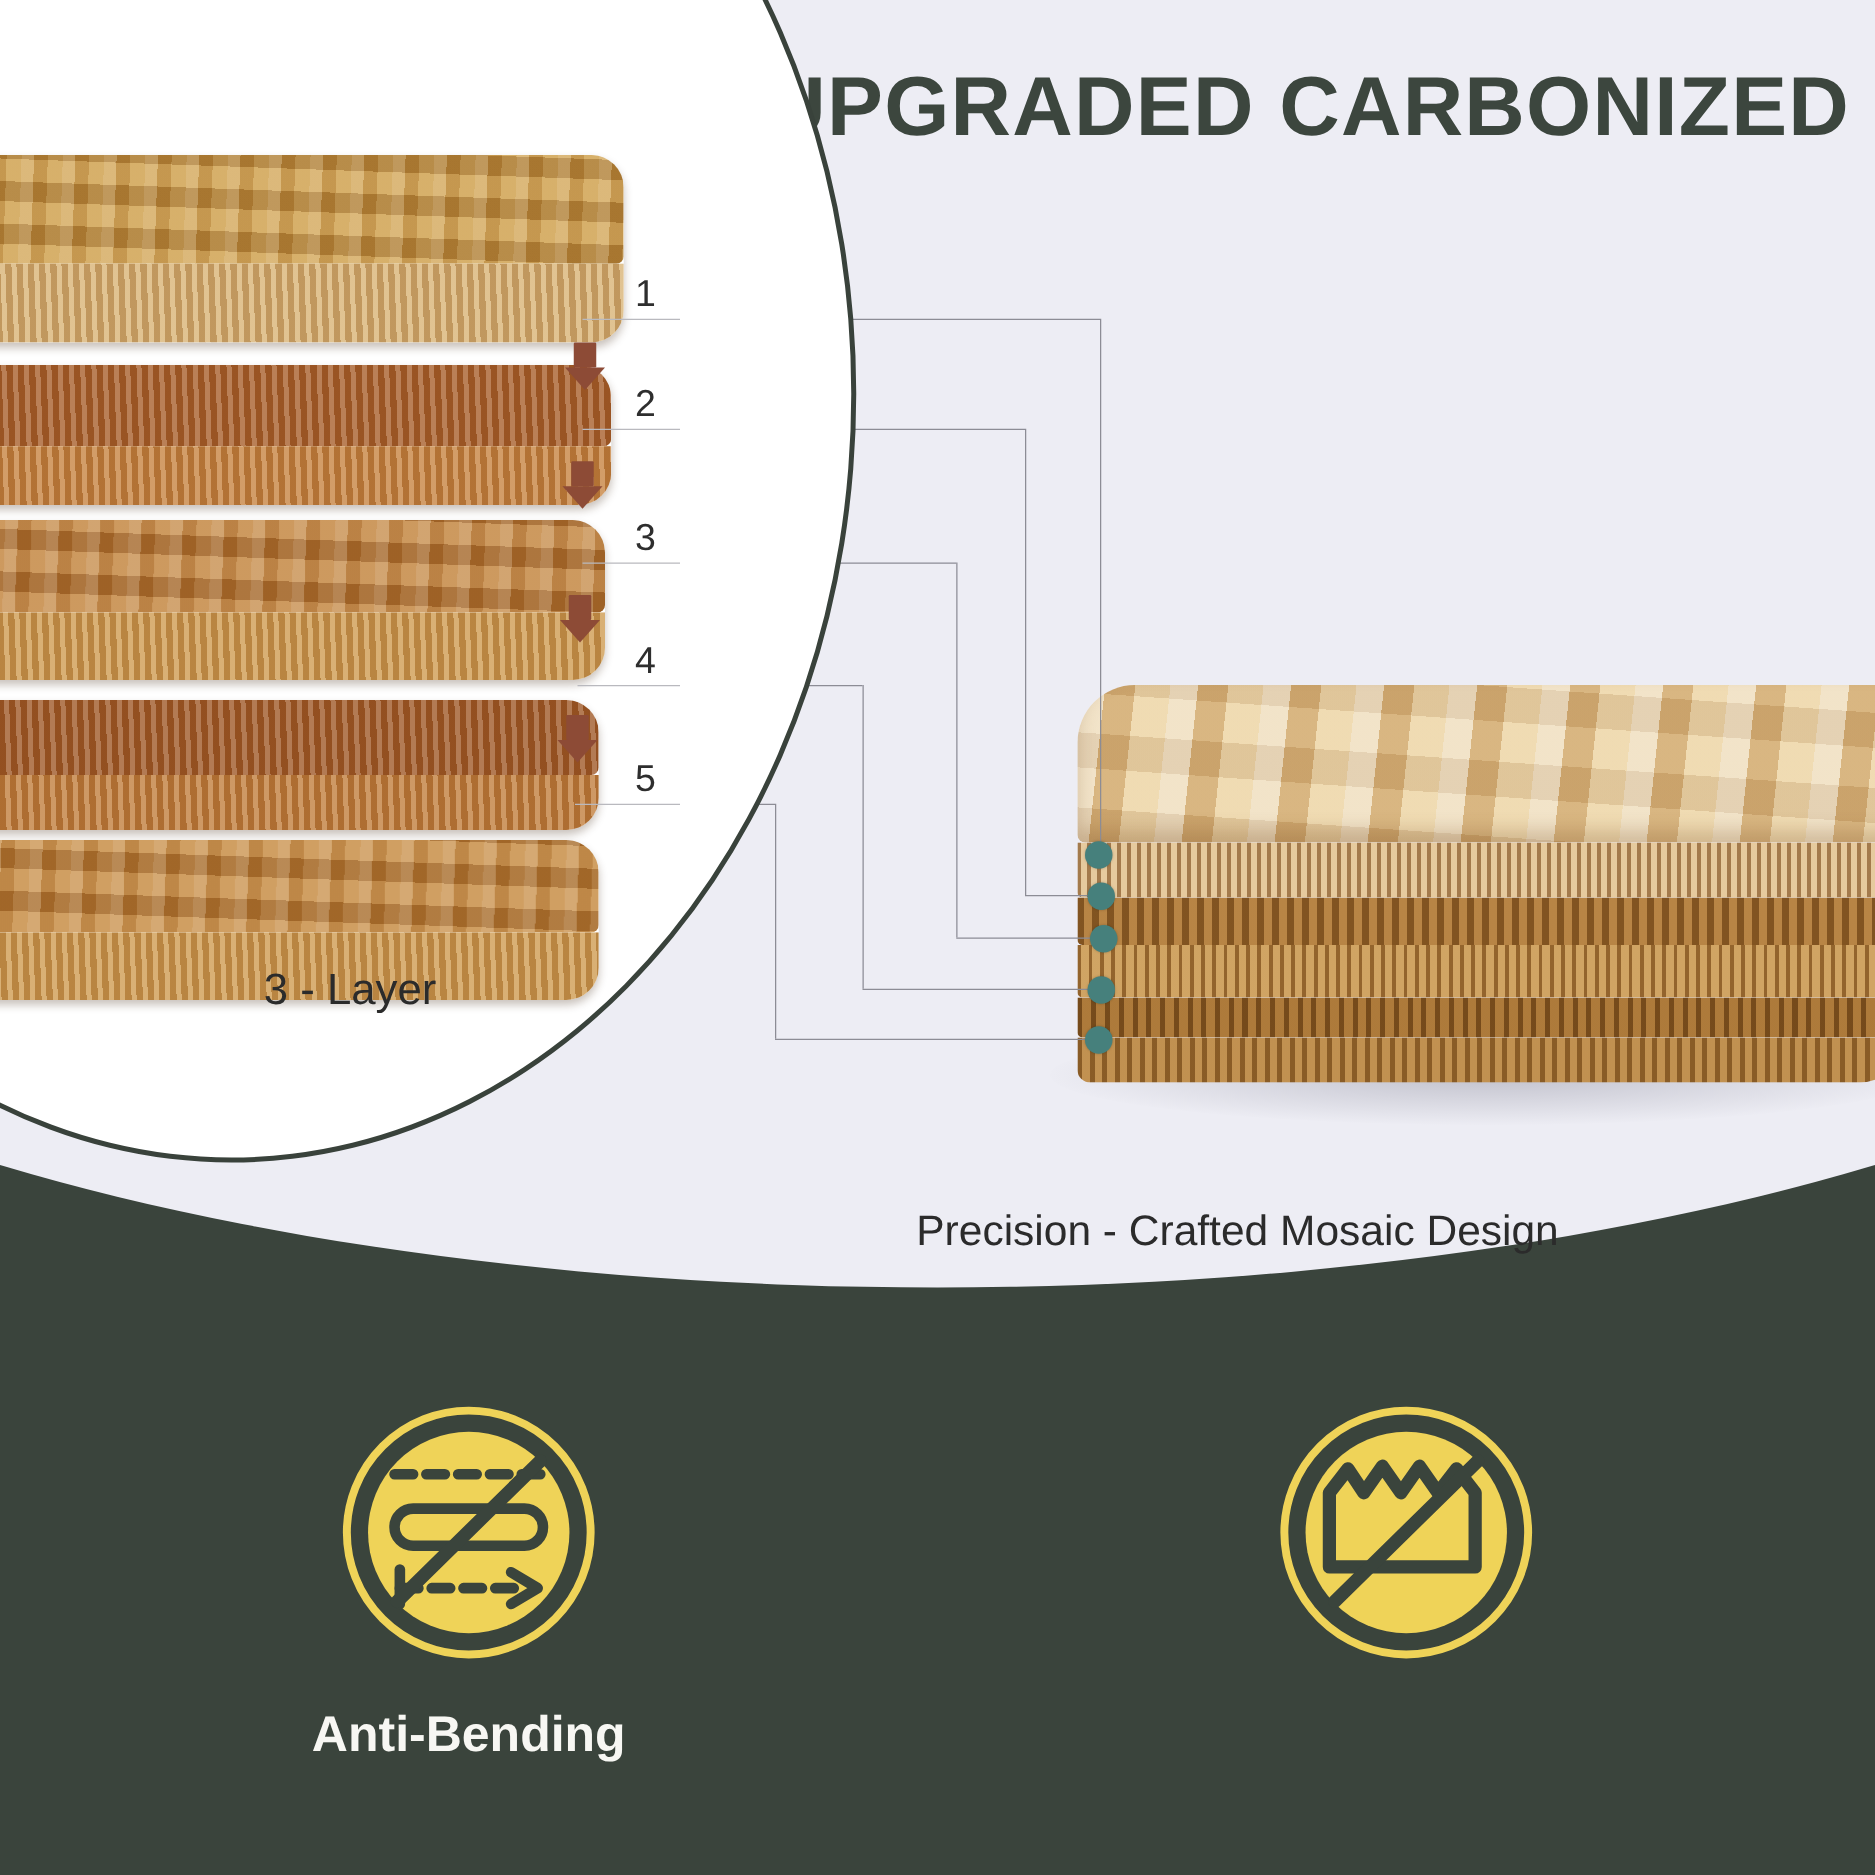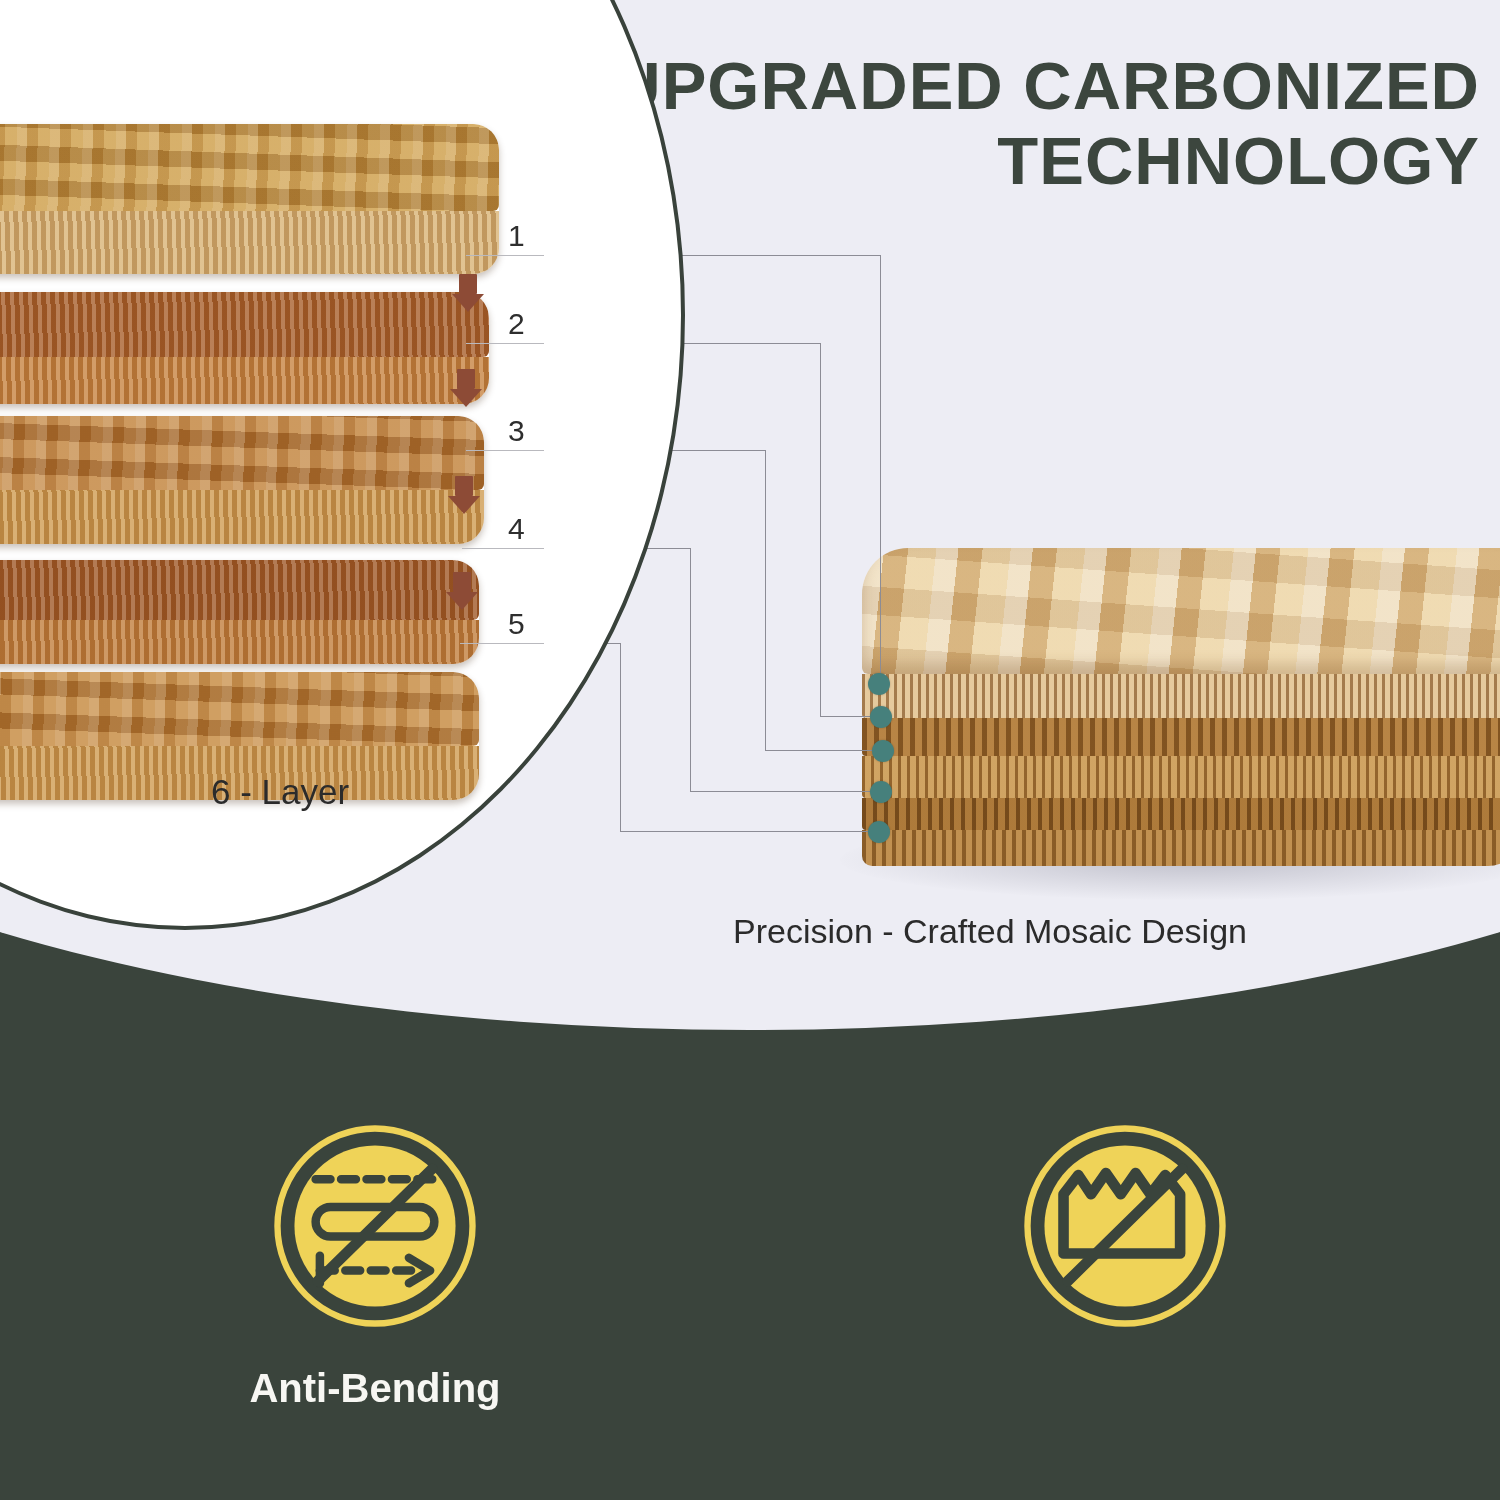--- a/index.html
+++ b/index.html
@@ -117,21 +117,20 @@
 
 <div class="stage">
 
   <div class="dark-panel">
     <div class="fill"></div>
     <div class="cut"></div>
   </div>
 
   <div class="headline" style="left:600px;top:48px;width:880px;">
     <div>UPGRADED CARBONIZED</div>
-    <div>TECHNOLOGY</div>
   </div>
 
   <div class="conn h" style="left:540px;top:255px;width:340px;"></div>
   <div class="conn v" style="left:880px;top:255px;height:430px;"></div>
 
   <div class="conn h" style="left:540px;top:343px;width:280px;"></div>
   <div class="conn v" style="left:820px;top:343px;height:373px;"></div>
   <div class="conn h" style="left:820px;top:716px;height:1px;width:60px;"></div>
 
   <div class="conn h" style="left:540px;top:450px;width:225px;"></div>
@@ -154,21 +153,21 @@
     <div class="strip" style="top:208px;height:42px;background:#C08C45;background-image:repeating-linear-gradient(90deg, rgba(85,45,12,.42) 0 3px, rgba(246,220,170,.30) 3px 9px);"></div>
     <div class="strip" style="top:250px;height:32px;background:#9C6728;background-image:repeating-linear-gradient(90deg, rgba(60,32,8,.40) 0 4px, rgba(224,178,112,.26) 4px 11px);"></div>
     <div class="strip last" style="top:282px;height:36px;background:#B07C38;background-image:repeating-linear-gradient(90deg, rgba(75,40,10,.38) 0 4px, rgba(238,200,145,.28) 4px 10px);"></div>
   </div>
   <div class="dot" style="left:868px;top:673px;"></div>
   <div class="dot" style="left:870px;top:706px;"></div>
   <div class="dot" style="left:872px;top:740px;"></div>
   <div class="dot" style="left:870px;top:781px;"></div>
   <div class="dot" style="left:868px;top:821px;"></div>
 
-  <div class="board-caption" style="left:640px;top:912px;width:700px;">Precision - Crafted Mosaic Design</div>
+  <div class="board-caption" style="left:640px;top:966px;width:700px;">Precision - Crafted Mosaic Design</div>
 
   <div class="hero-circle">
     <div class="hero-clip">
 
       <div class="layer" style="left:-200px;top:420px;width:1010px;height:150px;">
         <div class="face mosaic" style="background-color:#C8963F;"></div>
         <div class="edge striped" style="background-color:#D8B273;"></div>
 
       </div>
 
@@ -225,21 +224,21 @@
   <div class="num" style="left:508px;top:414px;">3</div>
   <div class="numline" style="left:466px;top:450px;width:78px;"></div>
 
   <div class="num" style="left:508px;top:512px;">4</div>
   <div class="numline" style="left:462px;top:548px;width:82px;"></div>
 
   <div class="num" style="left:508px;top:607px;">5</div>
   <div class="numline" style="left:460px;top:643px;width:84px;"></div>
 
   <div class="circle-caption" style="top:770px;">
-    <div>6 - Layer</div>
+    <div>3 - Layer</div>
   </div>
 
   <div class="features">
 
     <div class="feature">
       <svg class="badge" viewBox="0 0 100 100">
         <circle cx="50" cy="50" r="46" fill="none" stroke="#EFD358" stroke-width="3"></circle>
         <circle cx="50" cy="50" r="38" fill="#EFD358"></circle>
         <line x1="22" y1="28" x2="78" y2="28" stroke="#3A443C" stroke-width="4" stroke-dasharray="7 5" stroke-linecap="round"></line>
         <rect x="22" y="41" width="56" height="14" rx="7" fill="none" stroke="#3A443C" stroke-width="4"></rect>

